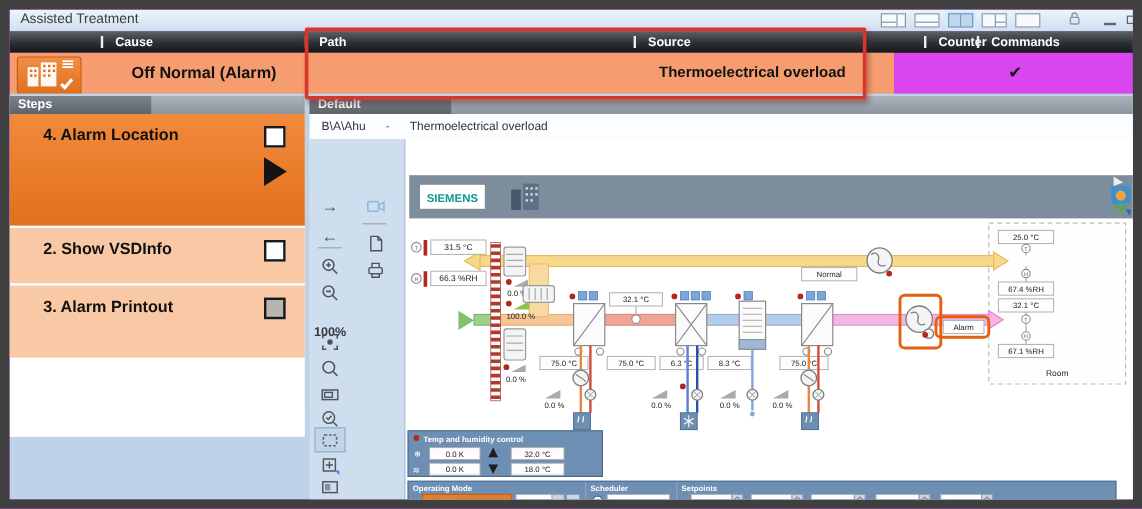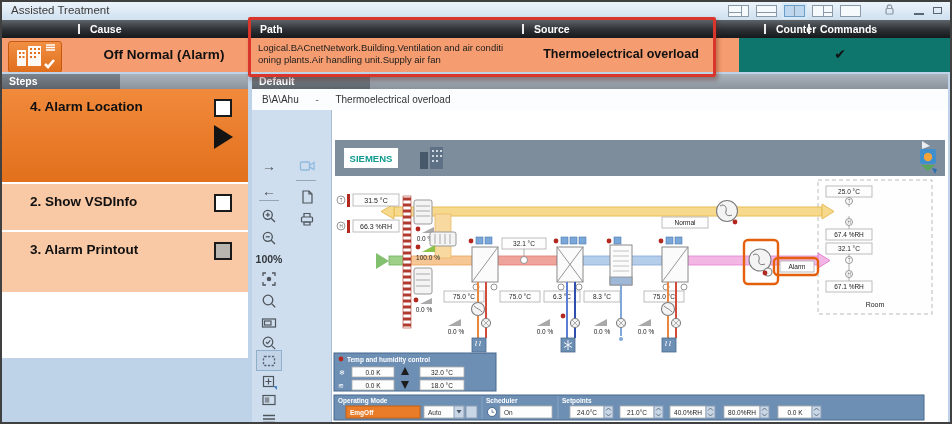--- a/index.html
+++ b/index.html
@@ -1,16 +1,16 @@
 <!DOCTYPE html>
 <html><head>
 <meta charset="utf-8">
 <style>
   html,body{margin:0;padding:0;background:#8f9aa5;font-family:"Liberation Sans",sans-serif;}
-  .win{position:relative;width:952px;height:424px;border:2px solid #404040;box-sizing:border-box;background:#0f766e;overflow:hidden;}
+  .win{position:relative;width:952px;height:424px;border:8px solid #404040;box-sizing:border-box;background:#d946ef;overflow:hidden;}
   
   .titlebar{position:absolute;left:0;top:0;width:948px;height:18px;background:linear-gradient(#ecf4fb,#cfe0f0);}
   .title{position:absolute;left:9px;top:2px;font-size:11.5px;color:#3c3c3c;}
   .winctl{position:absolute;right:6px;top:2px;height:14px;display:flex;align-items:center;gap:7px;}
   .lay{width:21px;height:12px;border:1px solid #8a99a8;background:#f6fafd;position:relative;box-sizing:border-box;}
   .lay i{position:absolute;background:#8a99a8;}
   .lay.sel{background:#bdd7ee;border-color:#6b9ec7;box-shadow:0 0 0 2px #d7e8f6;}
   .btn-min,.btn-max{width:12px;height:10px;position:relative;}
   .btn-min i{position:absolute;left:1px;right:1px;bottom:1px;height:2px;background:#5a6772;}
   .btn-max i{position:absolute;left:1px;top:1px;width:9px;height:7px;border:1.5px solid #5a6772;box-sizing:border-box;}
@@ -137,24 +137,20 @@
         <rect x="21" y="10" width="2" height="2" fill="#e07020"></rect>
           <rect x="25" y="10" width="2" height="2" fill="#e07020"></rect>
           <rect x="29" y="10" width="2" height="2" fill="#e07020"></rect>
         <rect x="21" y="14" width="2" height="2" fill="#e07020"></rect>
           <rect x="25" y="14" width="2" height="2" fill="#e07020"></rect>
         <path d="M37 3h9M37 5.5h9M37 8h9" stroke="#ffffff" stroke-width="1.4"></path>
         <path d="M36 22l3 3 6-7" stroke="#ffffff" stroke-width="2.6" fill="none"></path>
       </svg>
     </div>
     <div class="cause">Off Normal (Alarm)</div>
-    <div class="pathtxt">
-      <div>Logical.BACnetNetwork.Building.Ventilation and air conditi</div>
-      <div>oning plants.Air handling unit.Supply air fan</div>
-    </div>
     <div class="srctxt">Thermoelectrical overload</div>
     <div class="cmdchk">✔</div>
   </div>
   <div class="redbox"></div>
 
   <div class="content">
 
     <div class="panel steps">
       <div class="tabbar">
         <div class="tab">Steps</div>
@@ -195,21 +191,21 @@
               <path d="M4.8 6.8h4M6.8 4.8v4"></path>
             </svg>
         </div>
         <div class="tb" style="left:4px;top:117px;">
           <svg width="16" height="16" viewBox="0 0 16 16" fill="none" stroke="#4d545b" stroke-width="1.3">
               <circle cx="6.8" cy="6.8" r="4.5"></circle>
               <path d="M10.2 10.2L14 14"></path>
               <path d="M4.8 6.8h4"></path>
             </svg>
         </div>
-        <div class="tb zl" style="left:4px;top:138px;text-align:right;">100%</div>
+        <div class="tb zl" style="left:4px;top:150px;text-align:right;">100%</div>
         <div class="tb" style="left:4px;top:158px;">
           <svg width="16" height="16" viewBox="0 0 16 16" fill="none" stroke="#4d545b" stroke-width="1.3">
               <path d="M2 5V2h3M11 2h3v3M14 11v3h-3M5 14H2v-3"></path>
               <circle cx="8" cy="8" r="1.6" fill="#4d545b"></circle>
             </svg>
         </div>
         <div class="tb" style="left:4px;top:180px;">
           <svg width="16" height="16" viewBox="0 0 16 16" fill="none" stroke="#4d545b" stroke-width="1.3">
               <circle cx="7" cy="7" r="4.8"></circle>
               <path d="M10.6 10.6L14.2 14.2"></path>

